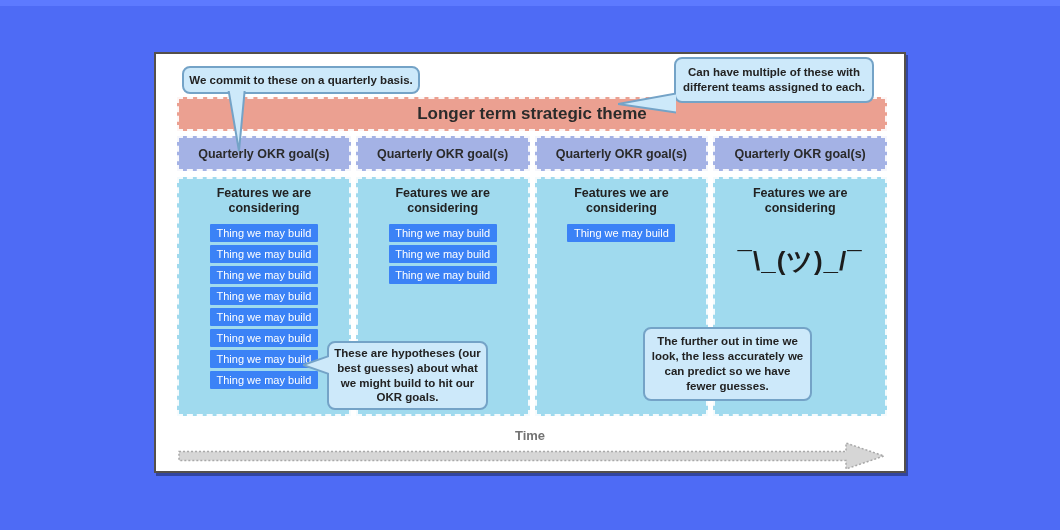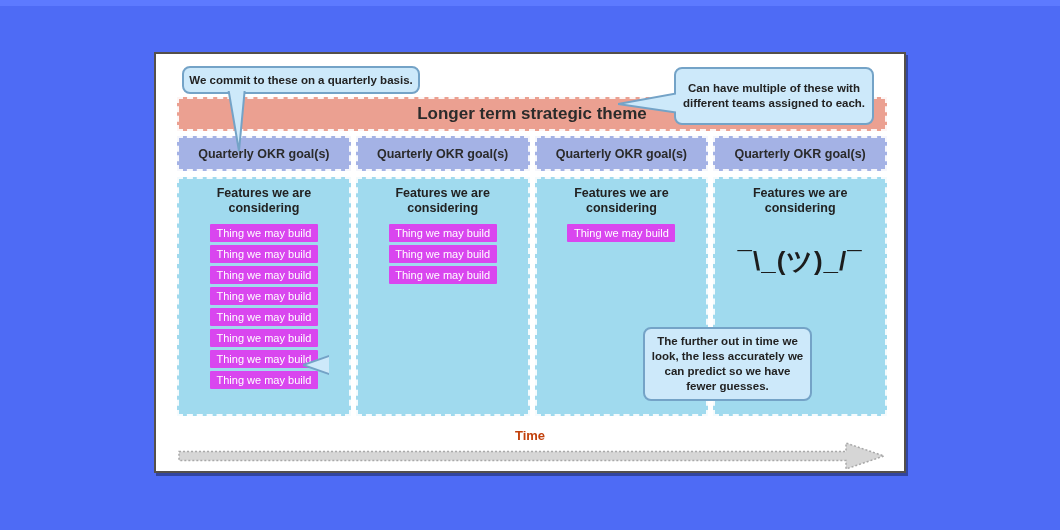--- a/index.html
+++ b/index.html
@@ -38,47 +38,47 @@
   .col-body {
     height:239px; background:#a0daee; border:2px dashed rgba(255,255,255,0.9);
     box-sizing:border-box; text-align:center; position:relative;
   }
   .features-title {
     margin-top:7px; font-size:12.5px; font-weight:bold; line-height:1.2;
     padding:0 28px; color:#222;
   }
   .items { margin-top:8px; display:flex; flex-direction:column; gap:3px; align-items:center; }
   .item {
-    width:108px; height:18px; background:#d946ef; color:#ffffff;
+    width:108px; height:18px; background:#3b82f6; color:#ffffff;
     font-size:11px; line-height:18px; border-radius:1px; white-space:nowrap;
   }
   .shrug {
     margin-top:28px; font-size:26px; font-weight:bold; color:#1c1c1c; letter-spacing:1px;
   }
 
   .callout {
     position:absolute; background:#cde9fa; border:2px solid #74a3c7; border-radius:8px;
     box-sizing:border-box; font-size:11.5px; font-weight:bold; color:#222;
     text-align:center; line-height:1.3; z-index:6;
     display:flex; align-items:center; justify-content:center;
   }
   .callout-tail { position:absolute; z-index:7; }
 
   .co-commit      { left:26px;  top:12px;  width:238px; height:28px; }
-  .co-multiple    { left:518px; top:13px;   width:200px; height:58px; padding:2px 6px; }
+  .co-multiple    { left:518px; top:3px;   width:200px; height:46px; padding:2px 6px; }
   .co-hypotheses  { left:171px; top:287px; width:161px; height:69px; padding:2px 4px; }
   .co-fewer       { left:487px; top:273px; width:169px; height:74px; padding:2px 6px; }
 
   .tail-commit     { left:70px;  top:37px;  }
   .tail-multiple   { left:462px; top:38px;  }
   .tail-hypotheses { left:147px; top:300px; }
 
   .time-label {
     position:absolute; left:0; width:100%; top:374px; text-align:center;
-    font-size:13px; font-weight:bold; color:#c2410c;
+    font-size:13px; font-weight:bold; color:#737373;
   }
   .time-arrow { position:absolute; left:22px; top:388px; }
 </style>
 </head>
 <body>
 
 <div class="screen">
   <div class="top-strip"></div>
 
   <div class="card">
@@ -148,20 +148,23 @@
       <polygon points="2,-4 19,-4 13,60" fill="#cde9fa" stroke="#74a3c7" stroke-width="2"></polygon>
     </svg>
 
     <div class="callout co-multiple">
       <span>Can have multiple of these with different teams assigned to each.</span>
     </div>
     <svg class="callout-tail tail-multiple" width="58" height="22" viewBox="0 0 58 22">
       <polygon points="61,1 61,21 0,12" fill="#cde9fa" stroke="#74a3c7" stroke-width="2"></polygon>
     </svg>
 
+    <div class="callout co-hypotheses">
+      <span>These are hypotheses (our best guesses) about what we might build to hit our OKR goals.</span>
+    </div>
     <svg class="callout-tail tail-hypotheses" width="26" height="22" viewBox="0 0 26 22">
       <polygon points="29,1 29,21 0,11" fill="#cde9fa" stroke="#74a3c7" stroke-width="2"></polygon>
     </svg>
 
     <div class="callout co-fewer">
       <span>The further out in time we look, the less accurately we can predict so we have fewer guesses.</span>
     </div>
 
     <div class="time-label">Time</div>
     <svg class="time-arrow" width="710" height="28" viewBox="0 0 710 28">

